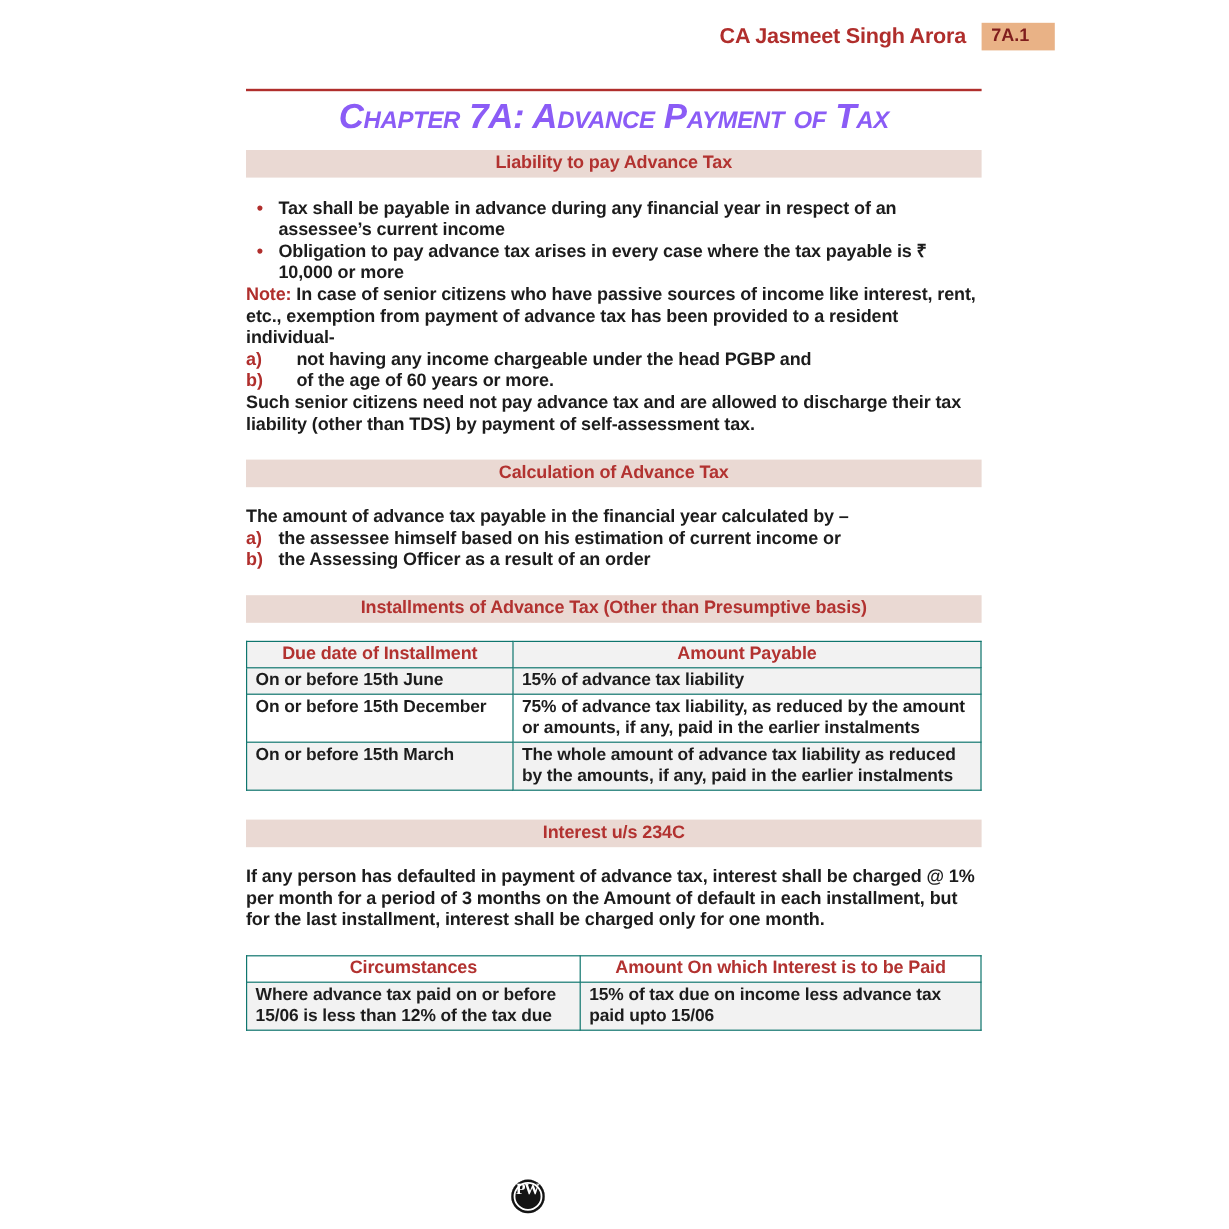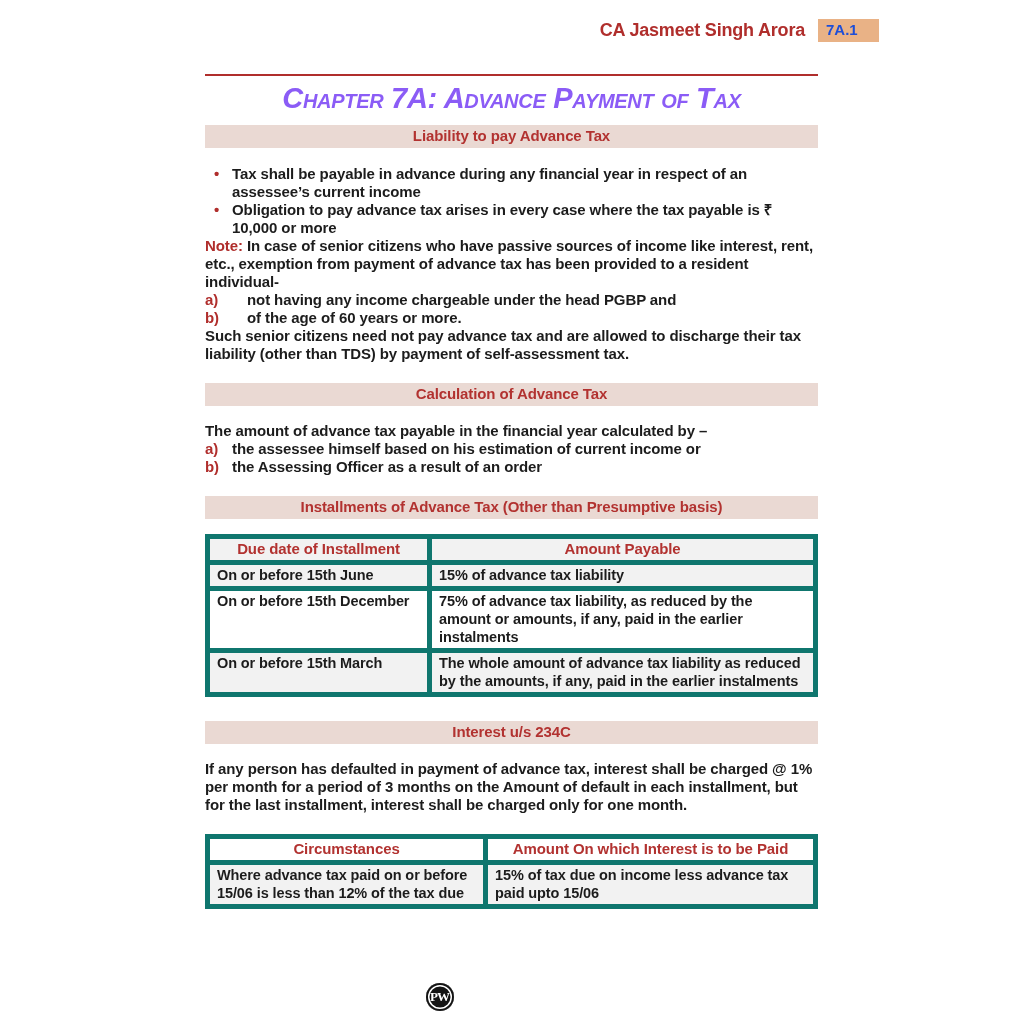--- a/index.html
+++ b/index.html
@@ -4,21 +4,21 @@
 <style>
   * { margin:0; padding:0; box-sizing:border-box; }
   html,body { width:1024px; height:1024px; }
   body { background:#fff; font-family:"Liberation Sans", sans-serif; }
 
   .page { position:relative; width:879px; height:1024px; background:#ffffff; overflow:hidden; color:#1c1c1c; }
 
   
   .header { position:absolute; top:19px; left:0; width:913px; display:flex; justify-content:flex-end; align-items:center; gap:13px; }
   .author { color:#b02e2c; font-weight:bold; font-size:18px; letter-spacing:-0.2px; }
-  .badge { background:#e9b286; width:95px; height:23px; font-weight:bold; font-size:15px; color:#1d4ed8; padding:2px 6px 0 8px; }
+  .badge { background:#e9b286; width:95px; height:23px; font-weight:bold; font-size:15px; color:#7f1d1d; padding:2px 6px 0 8px; }
 
   
   .content { margin-left:205px; width:613px; padding-top:74px; font-weight:bold; font-size:15px; line-height:18px; letter-spacing:-0.1px; }
 
   .rule { border-top:2px solid #b02e2c; height:0; }
   .title { margin-top:5px; text-align:center; color:#8b5cf6; font-weight:bold; font-style:italic; font-variant:small-caps; font-size:29px; line-height:34px; letter-spacing:-0.3px; }
 
   .banner { background:#ead9d3; color:#b23230; text-align:center; font-weight:bold; font-size:15px; padding:2px 10px 3px; }
   .banner-liability { margin-top:10px; }
   .banner-calculation { margin-top:20px; }
@@ -32,36 +32,36 @@
   ul.bullets li::before { content:"\2022"; position:absolute; left:9px; color:#b02e2c; }
 
   .lettered { display:flex; }
   .lettered .lbl { flex:none; width:42px; color:#b02e2c; }
   .lettered.narrow .lbl { width:27px; }
 
   .para { margin:0; }
   .mt16 { margin-top:16px; }
 
   table.doc-table { border-collapse:collapse; width:613px; table-layout:fixed; margin-top:15px; }
-  table.doc-table th, table.doc-table td { border:5px solid #0f766e; padding:1px 7px 2px; font-size:14.5px; line-height:18px; text-align:left; vertical-align:top; font-weight:bold;margin-top:36px; }
+  table.doc-table th, table.doc-table td { border:1px solid #0f766e; padding:1px 7px 2px; font-size:14.5px; line-height:18px; text-align:left; vertical-align:top; font-weight:bold;margin-top:36px; }
   table.doc-table th { color:#b23230; text-align:center; font-size:15px; }
 
   table.installments col.c1 { width:222px; }
   table.installments thead th { background:#f2f2f2; }
   table.installments tbody tr:nth-child(odd) td { background:#f2f2f2; }
 
   table.interest-tbl { margin-top:20px; }
   table.interest-tbl col.c1 { width:278px; }
   table.interest-tbl thead th { background:#ffffff; }
   table.interest-tbl tbody td { background:#f2f2f2; }
 
   .table-note { margin-top:2px; }
 
   
-  .pw-logo { position:absolute; top:983px; left:50%; transform:translateX(-50%); width:28px; height:28px; border-radius:50%; background:#141414; color:#fff; display:flex; align-items:center; justify-content:center; font-family:"Liberation Serif", serif; font-weight:bold; font-size:13px; letter-spacing:-1px; box-shadow: inset 0 0 0 2px #141414, inset 0 0 0 3.5px #ffffff; }
+  .pw-logo { position:absolute; top:983px; left:50%; transform:translateX(-50%); width:28px; height:28px; border-radius:50%; background:#141414; color:#fff; display:flex; align-items:flex-start; justify-content:center; font-family:"Liberation Serif", serif; font-weight:bold; font-size:13px; letter-spacing:-1px; box-shadow: inset 0 0 0 2px #141414, inset 0 0 0 3.5px #ffffff; }
 </style>
 </head>
 <body>
 
 <div class="page">
 
   <div class="header">
     <span class="author">CA Jasmeet Singh Arora</span>
     <span class="badge">7A.1</span>
   </div>

